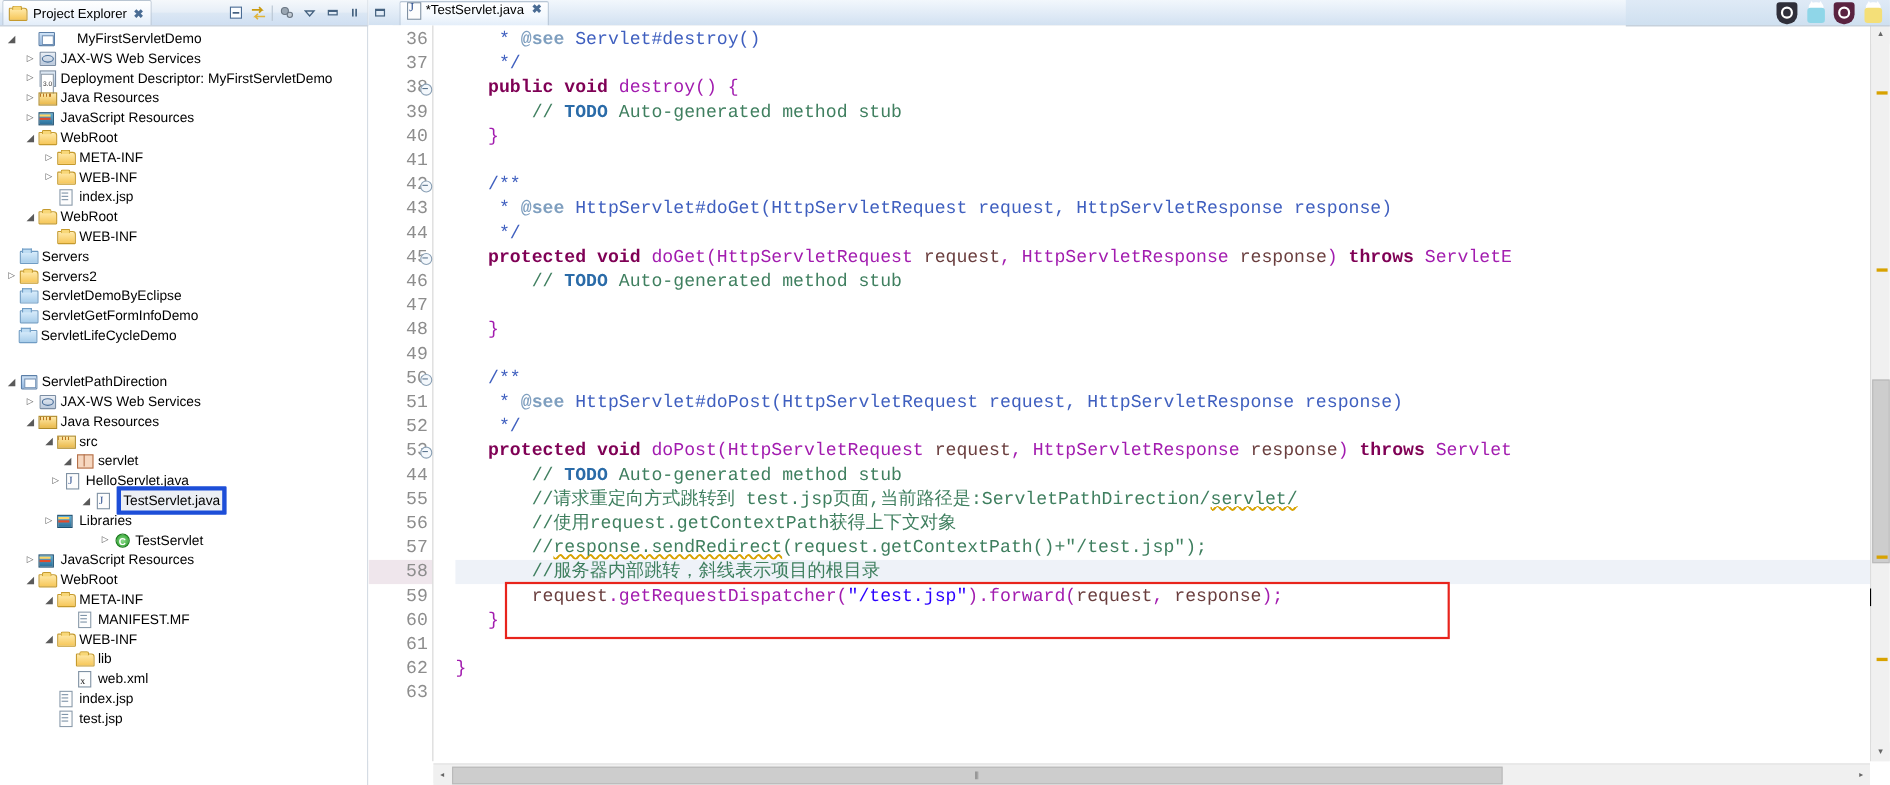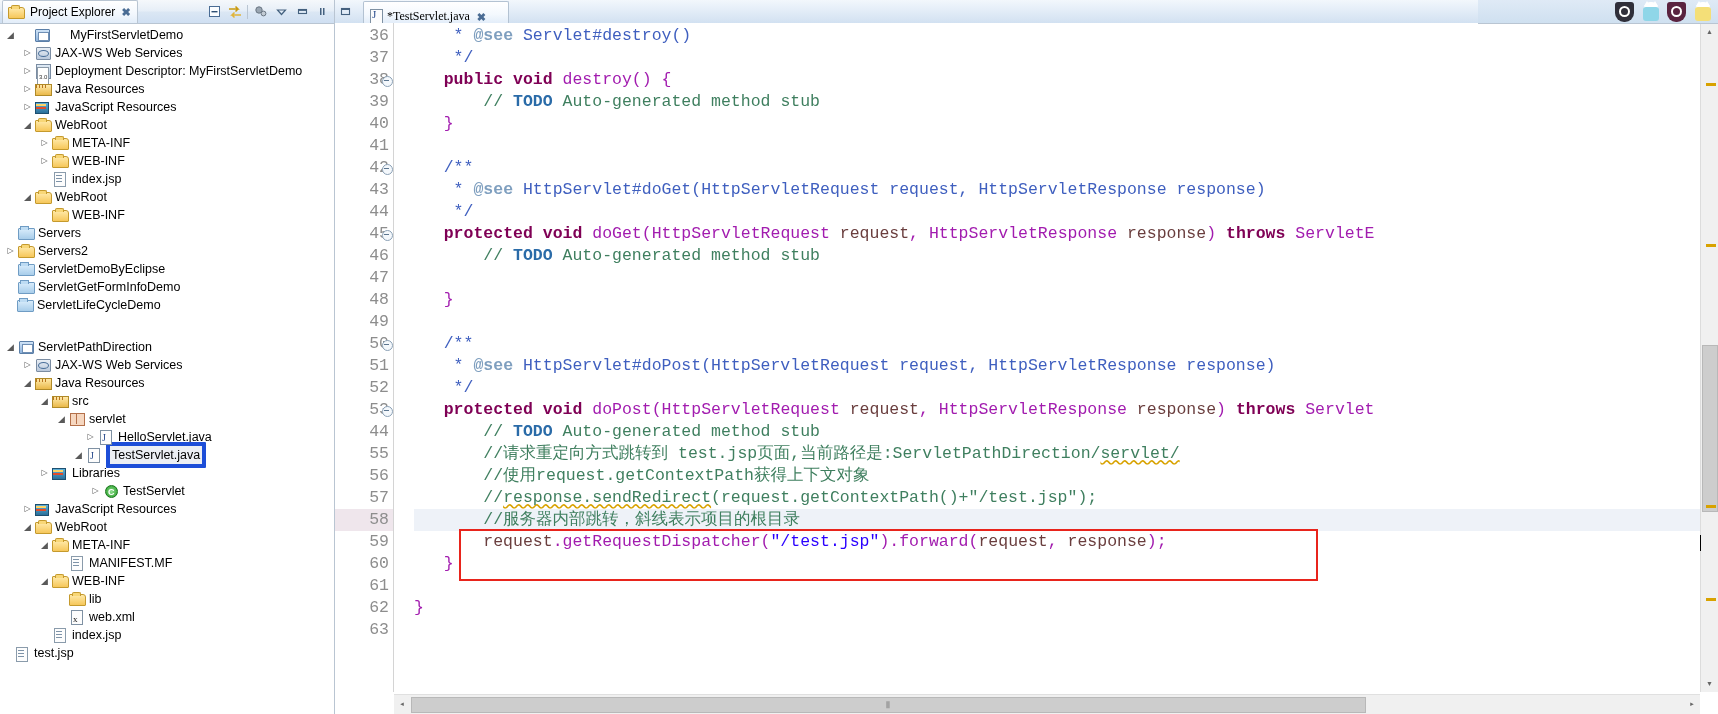--- a/index.html
+++ b/index.html
@@ -111,24 +111,24 @@
   #editor-topstrip{
     position:absolute;left:0;top:0;right:0;height:23px;
     background:linear-gradient(to bottom,#f2f7fc 0%,#e2ecf7 50%,#d2e1f1 100%);
     border-bottom:1px solid #b9c5d2;
   }
   #min-btn{
     position:absolute;left:2px;top:3px;width:16px;height:16px;
     display:flex;align-items:center;justify-content:center;
   }
   #editor-tab{
-    position:absolute;left:28px;top:1px;height:22px;display:flex;align-items:flex-end;
-    padding:0 22px 0 5px;
+    position:absolute;left:28px;top:1px;height:22px;display:flex;align-items:flex-start;
+    padding:0 5px 0 5px;
     background:linear-gradient(to bottom,#ffffff 0%,#f4f9fe 55%,#e1ecf9 100%);
-    border:1px solid #b3c2d2;border-bottom:none;border-radius:2px 2px 0 0;font-family:Liberation Serif, serif;
+    border:1px solid #b3c2d2;border-bottom:none;border-radius:2px 2px 0 0;
   }
   #editor-tab .tabname{font-size:12px;margin-left:4px;color:#000;}
   #editor-tab .tabclose{margin-left:7px;color:#4a6c94;font-size:11px;font-weight:bold;}
   .ic-javafile{position:relative;width:14px;height:15px;flex:0 0 14px;}
   .ic-javafile::before{content:"";position:absolute;left:1px;top:0px;width:11px;height:14px;
     background:#fdfdfd;border:1px solid #7f91a3;}
   .ic-javafile::after{content:"J";position:absolute;left:3px;top:-1px;font-size:11px;color:#2b4d8e;
     font-family:"Liberation Serif",serif;}
 
   
@@ -393,21 +393,21 @@
         <div class="row" style="padding-left: 38px;">
           <span class="arrow open"></span>
           <span class="ic ic-srcfolder"></span>
           <span class="lbl">src</span>
         </div>
         <div class="row" style="padding-left: 55px;">
           <span class="arrow open"></span>
           <span class="ic ic-pkg"></span>
           <span class="lbl">servlet</span>
         </div>
-        <div class="row" style="padding-left: 84px; align-items: center;">
+        <div class="row" style="padding-left: 44px; align-items: center;">
           <span class="arrow closed"></span>
           <span class="ic ic-java"></span>
           <span class="lbl">HelloServlet.java</span>
         </div>
         <div class="row sel" style="padding-left: 72px;">
           <span class="arrow open"></span>
           <span class="ic ic-java"></span>
           <span class="lbl">TestServlet.java</span>
         </div>
         <div class="row" style="padding-left: 38px;">
@@ -453,21 +453,21 @@
         <div class="row" style="padding-left: 55px;">
           <span class="arrow"></span>
           <span class="ic ic-xml"></span>
           <span class="lbl">web.xml</span>
         </div>
         <div class="row" style="padding-left: 38px;">
           <span class="arrow"></span>
           <span class="ic ic-file"></span>
           <span class="lbl">index.jsp</span>
         </div>
-        <div class="row" style=" align-items: flex-end;">
+        <div class="row" style="padding-left: 38px;">
           <span class="arrow"></span>
           <span class="ic ic-file"></span>
           <span class="lbl">test.jsp</span>
         </div>
       </div>
   </div>
 
   <div id="editor-area">
 
     <div id="editor-topstrip">

